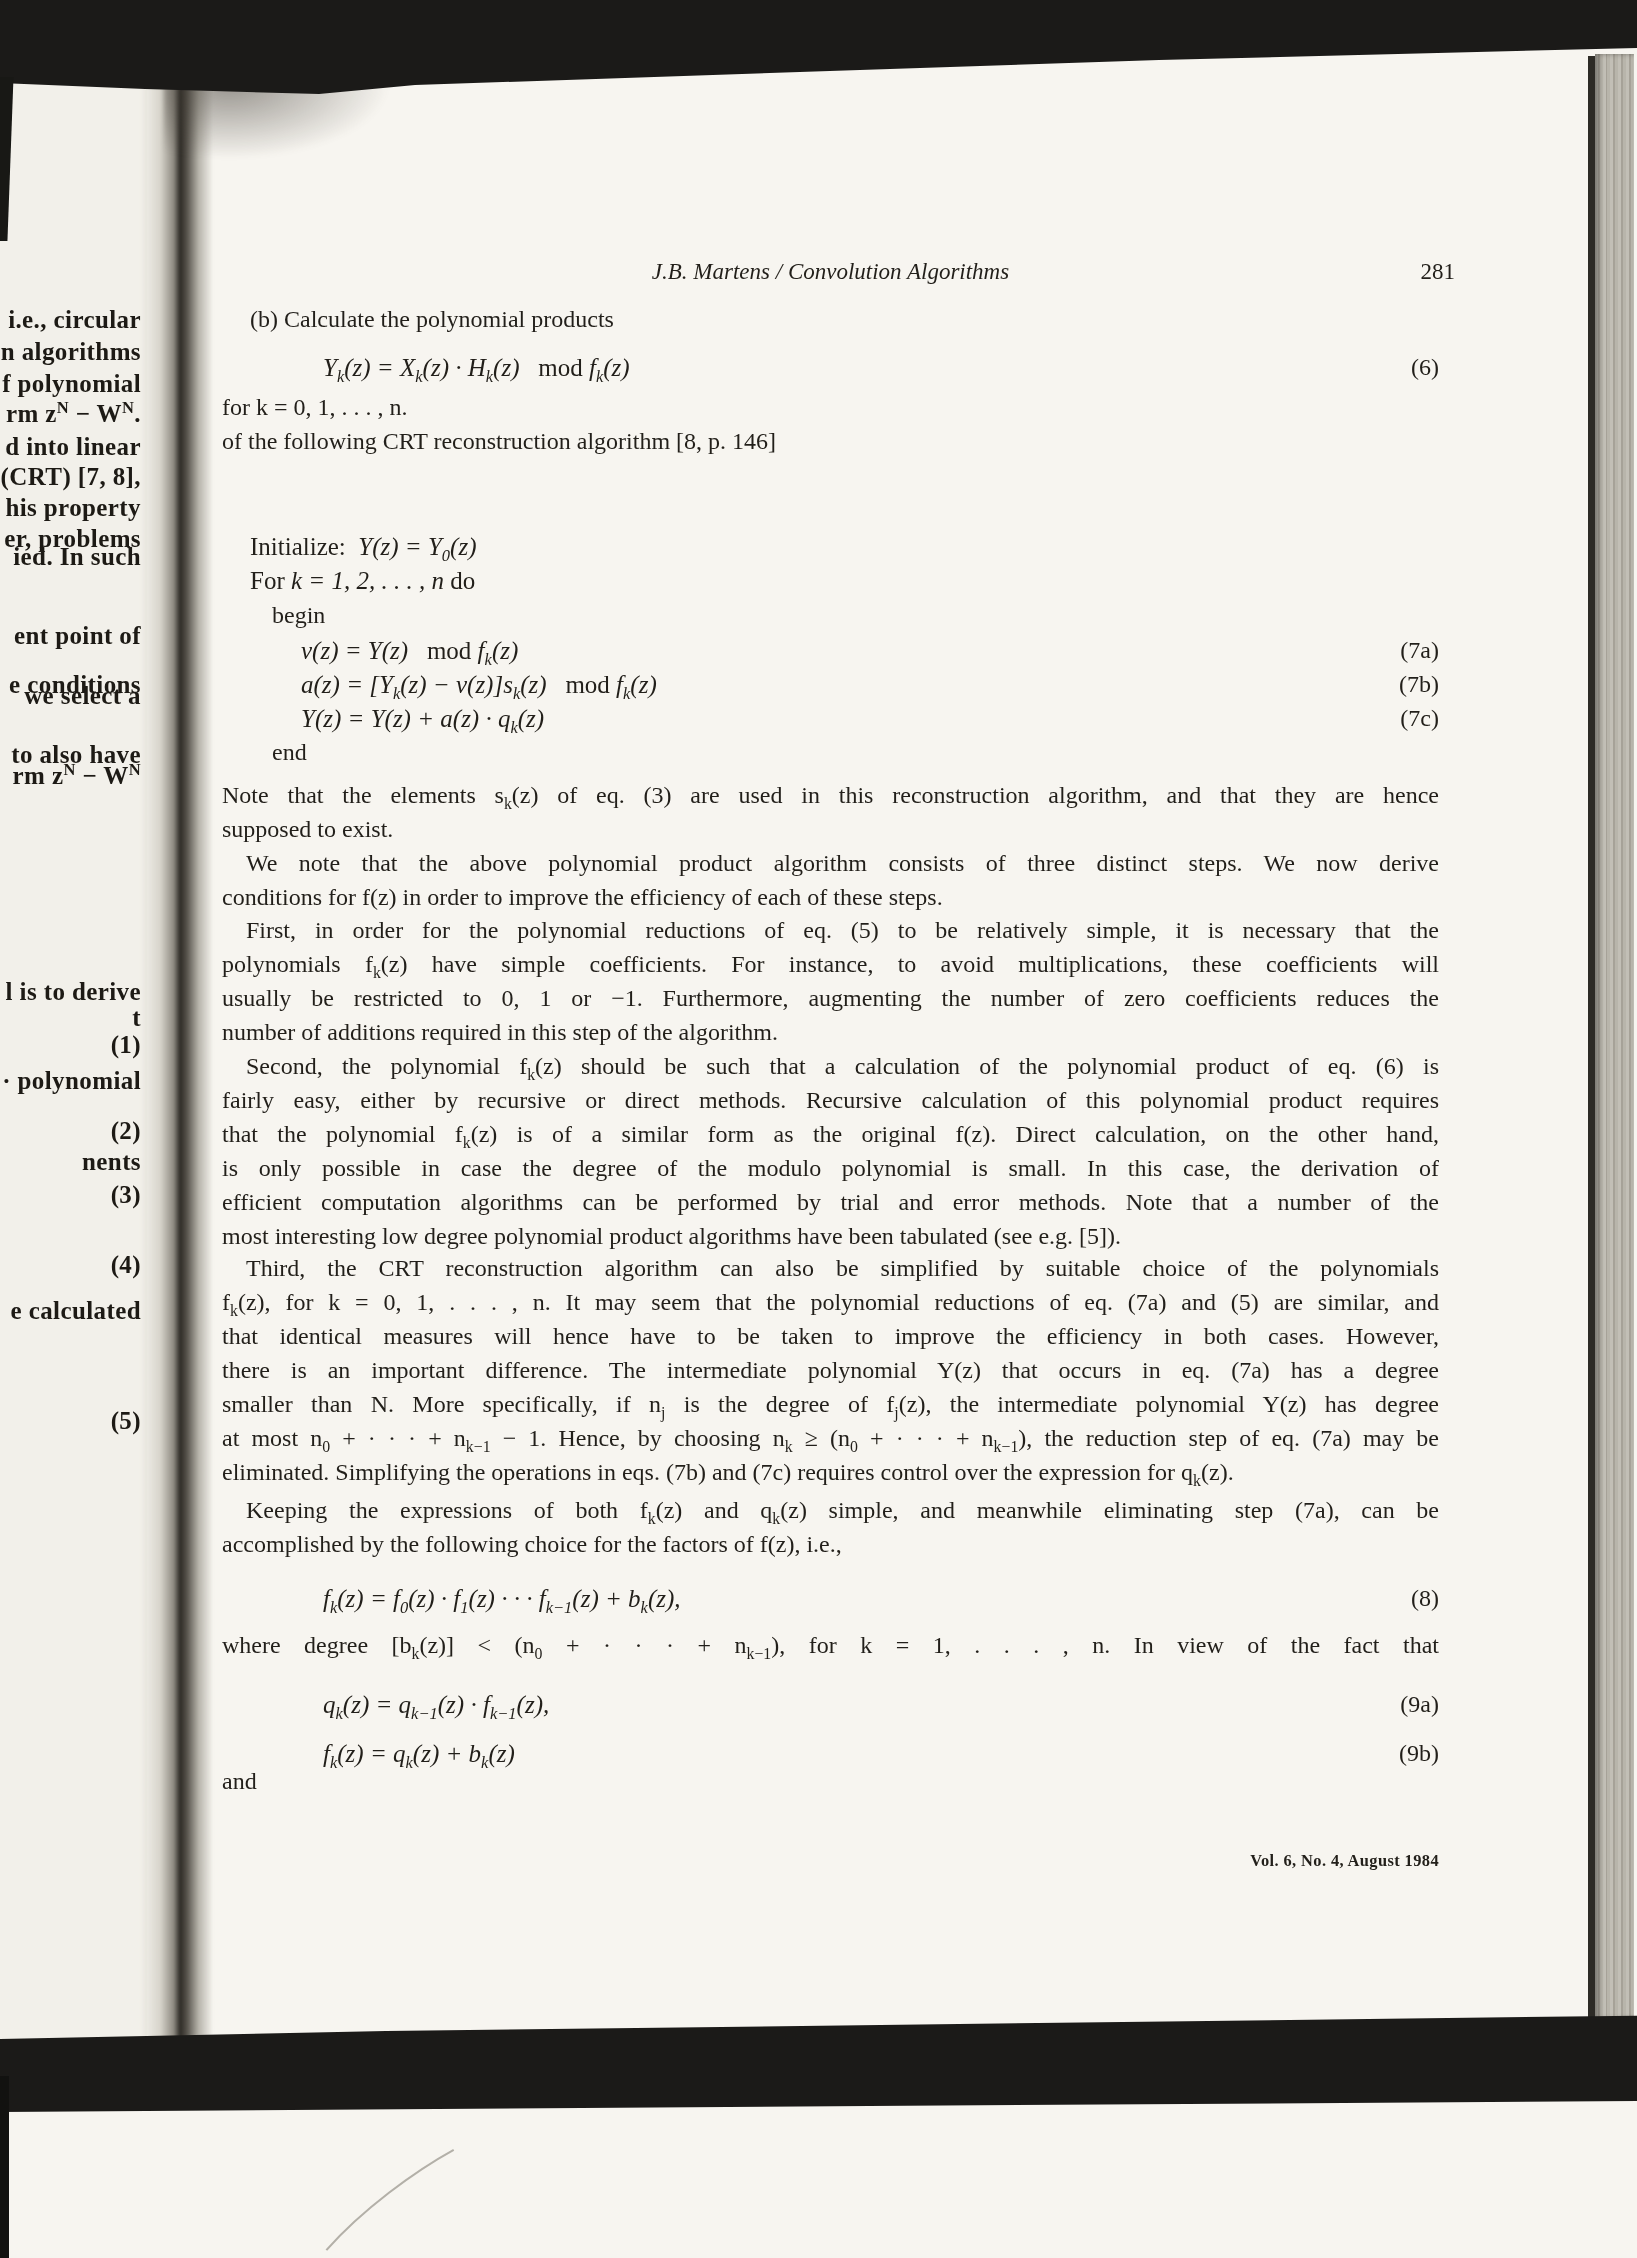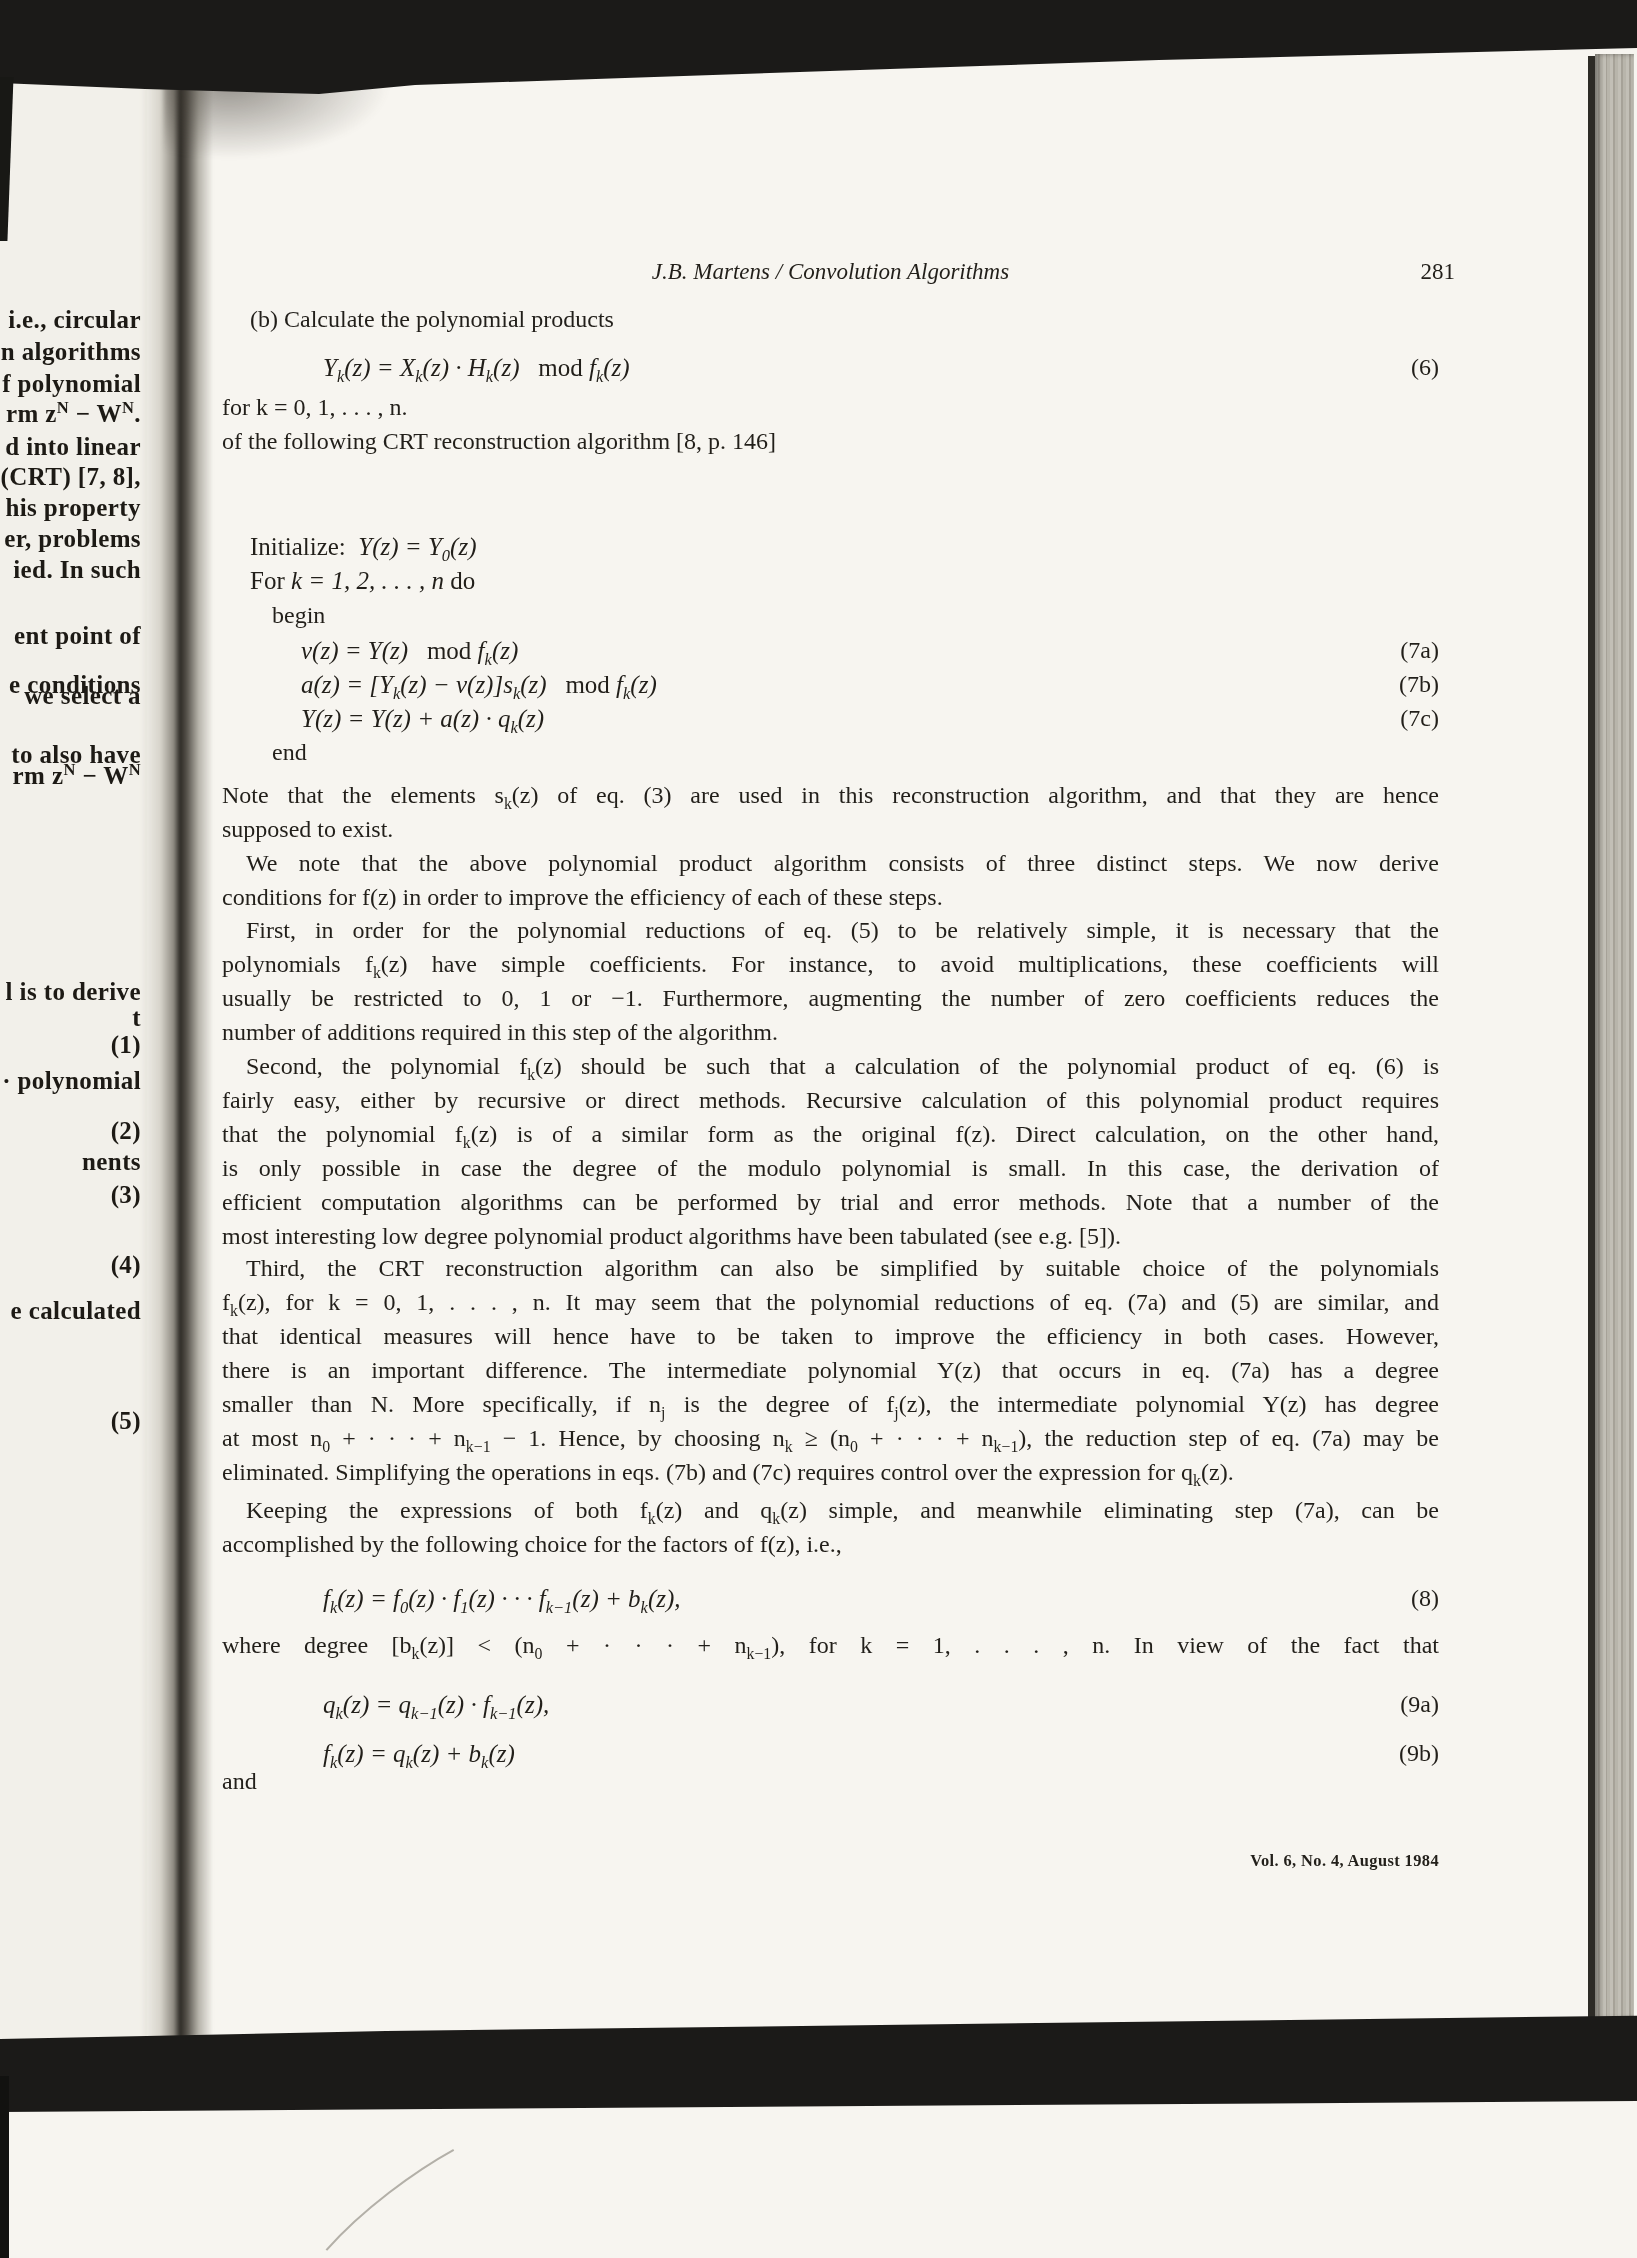--- a/index.html
+++ b/index.html
@@ -58,21 +58,21 @@
 
   <div class="margin-col">
       <div class="mfrag" style="top: 307px;">i.e., circular</div>
       <div class="mfrag" style="top: 339px;">n algorithms</div>
       <div class="mfrag" style="top: 371px;">f polynomial</div>
       <div class="mfrag" style="top: 401px;">rm z<sup>N</sup> − W<sup>N</sup>.</div>
       <div class="mfrag" style="top: 434px;">d into linear</div>
       <div class="mfrag" style="top: 464px;">(CRT) [7, 8],</div>
       <div class="mfrag" style="top: 495px;">his property</div>
       <div class="mfrag" style="top: 526px;">er, problems</div>
-      <div class="mfrag" style="top: 557px;">ied. In such</div>
+      <div class="mfrag" style="top: 544px;">ied. In such</div>
       <div class="mfrag" style="top: 623px;">ent point of</div>
       <div class="mfrag" style="top: 672px;">e conditions</div>
       <div class="mfrag" style="top: 683px;">we select a</div>
       <div class="mfrag" style="top: 730px; margin-top: 33px;">rm z<sup>N</sup> − W<sup>N</sup></div>
       <div class="mfrag" style="top: 742px;">to also have</div>
       <div class="mfrag" style="top: 979px;">l is to derive</div>
       <div class="mfrag" style="top: 1005px;">t</div>
       <div class="mfrag" style="top: 1032px;">(1)</div>
       <div class="mfrag" style="top: 1068px;">· polynomial</div>
       <div class="mfrag" style="top: 1118px;">(2)</div>

